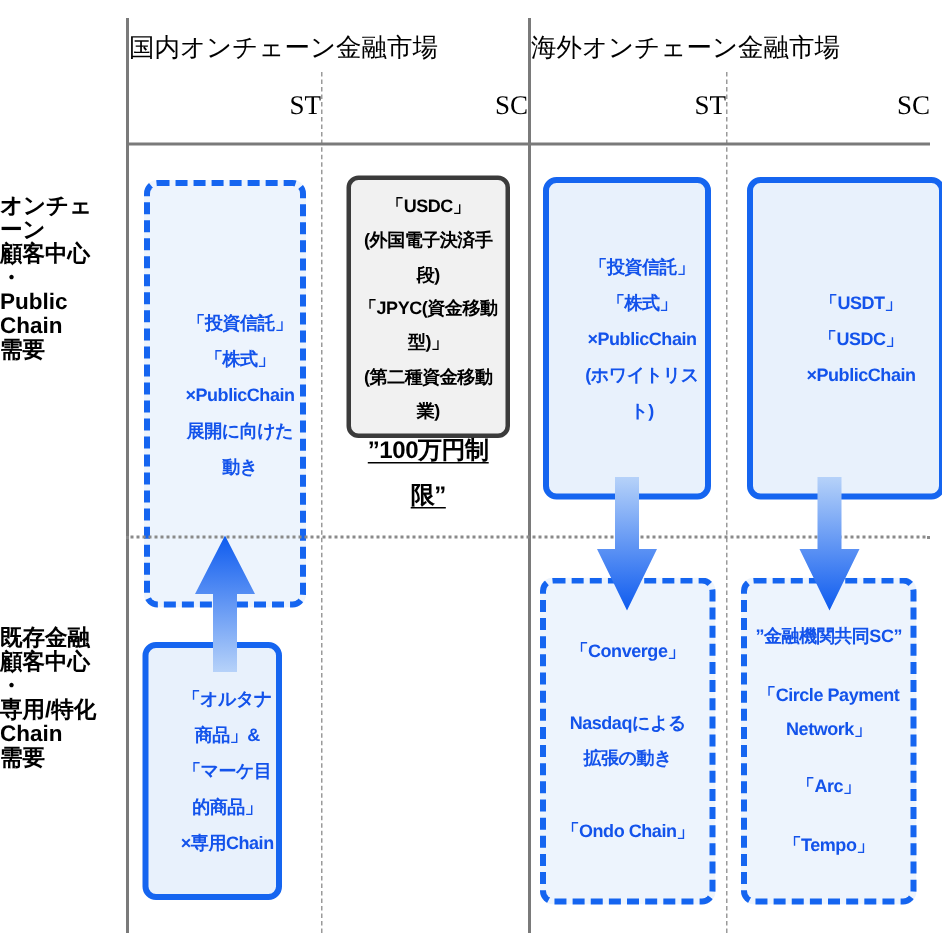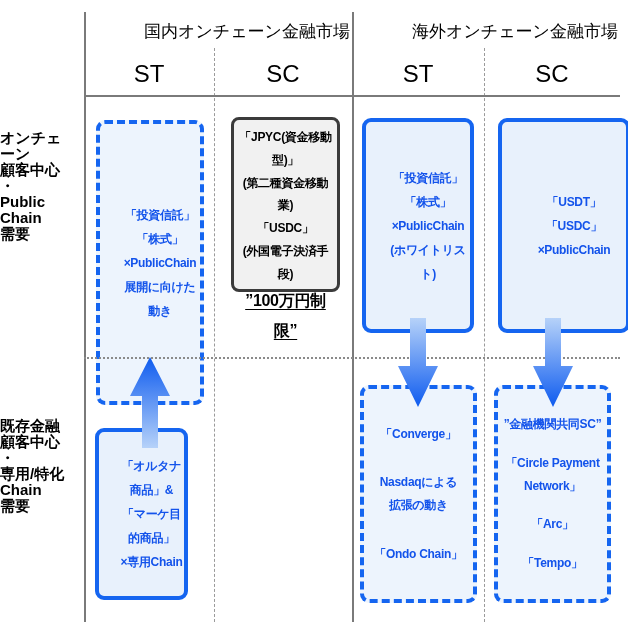--- a/index.html
+++ b/index.html
@@ -17,22 +17,22 @@
   .canvas{
     position:relative;width:628px;height:628px;background:#fff;
     font-family:"Liberation Sans","DejaVu Sans",sans-serif;color:#000;overflow:hidden;
   }
   
   .vline{position:absolute;width:0;border-left:2px solid var(--grid-gray);z-index:0;}
   .vline.dash{border-left:1px dashed #9a9a9a;}
   .hline{position:absolute;height:0;border-top:2px solid var(--grid-gray);z-index:0;}
   .hline.dot{border-top:2px dotted #8a8a8a;z-index:2;}
   
-  .market-title{position:absolute;top:20px;font-size:17px;text-align:right;white-space:nowrap;}
-  .col-head{position:absolute;top:60px;font-size:24px;text-align:center;}
+  .market-title{position:absolute;top:20px;font-size:17px;text-align:left;white-space:nowrap;}
+  .col-head{position:absolute;top:60px;font-size:18px;text-align:right;font-family:Liberation Serif, serif;}
   
   .row-label{position:absolute;left:0;width:72px;text-align:left;font-size:15px;font-weight:600;line-height:16px;}
   
   .box{
     position:absolute;box-sizing:border-box;border-radius:9px;
     display:flex;flex-direction:column;align-items:center;justify-content:center;
     text-align:center;font-weight:bold;font-size:12px;letter-spacing:-0.3px;
     color:var(--text-blue);z-index:1;
   }
   .box.dashed{border:4px dashed var(--accent-blue);background:var(--box-fill-light);}
@@ -69,22 +69,22 @@
   <div class="row-label" style="top:418px">既存金融<br>顧客中心<br>・<br>専用/特化<br>Chain<br>需要</div>
 
   <div class="box dashed" style="left:96px;top:120px;width:108px;height:285px">
     <div class="lines">「投資信託」「株式」<br>×PublicChain<br>展開に向けた動き</div>
   </div>
   <div class="box solid" style="left:95px;top:428px;width:93px;height:172px">
     <div class="lines">「オルタナ商品」&amp;<br>「マーケ目的商品」<br>×専用Chain</div>
   </div>
 
   <div class="box dark" style="left:231px;top:117px;width:109px;height:175px">
+    <p class="grp">「USDC」<br>(外国電子決済手段)</p>
     <p class="grp">「JPYC(資金移動型)」<br>(第二種資金移動業)</p>
-    <p class="grp">「USDC」<br>(外国電子決済手段)</p>
     <p class="grp limit">”100万円制限”</p>
   </div>
 
   <div class="box solid" style="left:362px;top:118px;width:112px;height:215px">
     <div class="lines">「投資信託」「株式」<br>×PublicChain<br>(ホワイトリスト)</div>
   </div>
   <div class="box dashed spread" style="left:360px;top:385px;width:117px;height:218px">
     <p class="grp">「Converge」</p>
     <p class="grp">Nasdaqによる<br>拡張の動き</p>
     <p class="grp">「Ondo Chain」</p>

